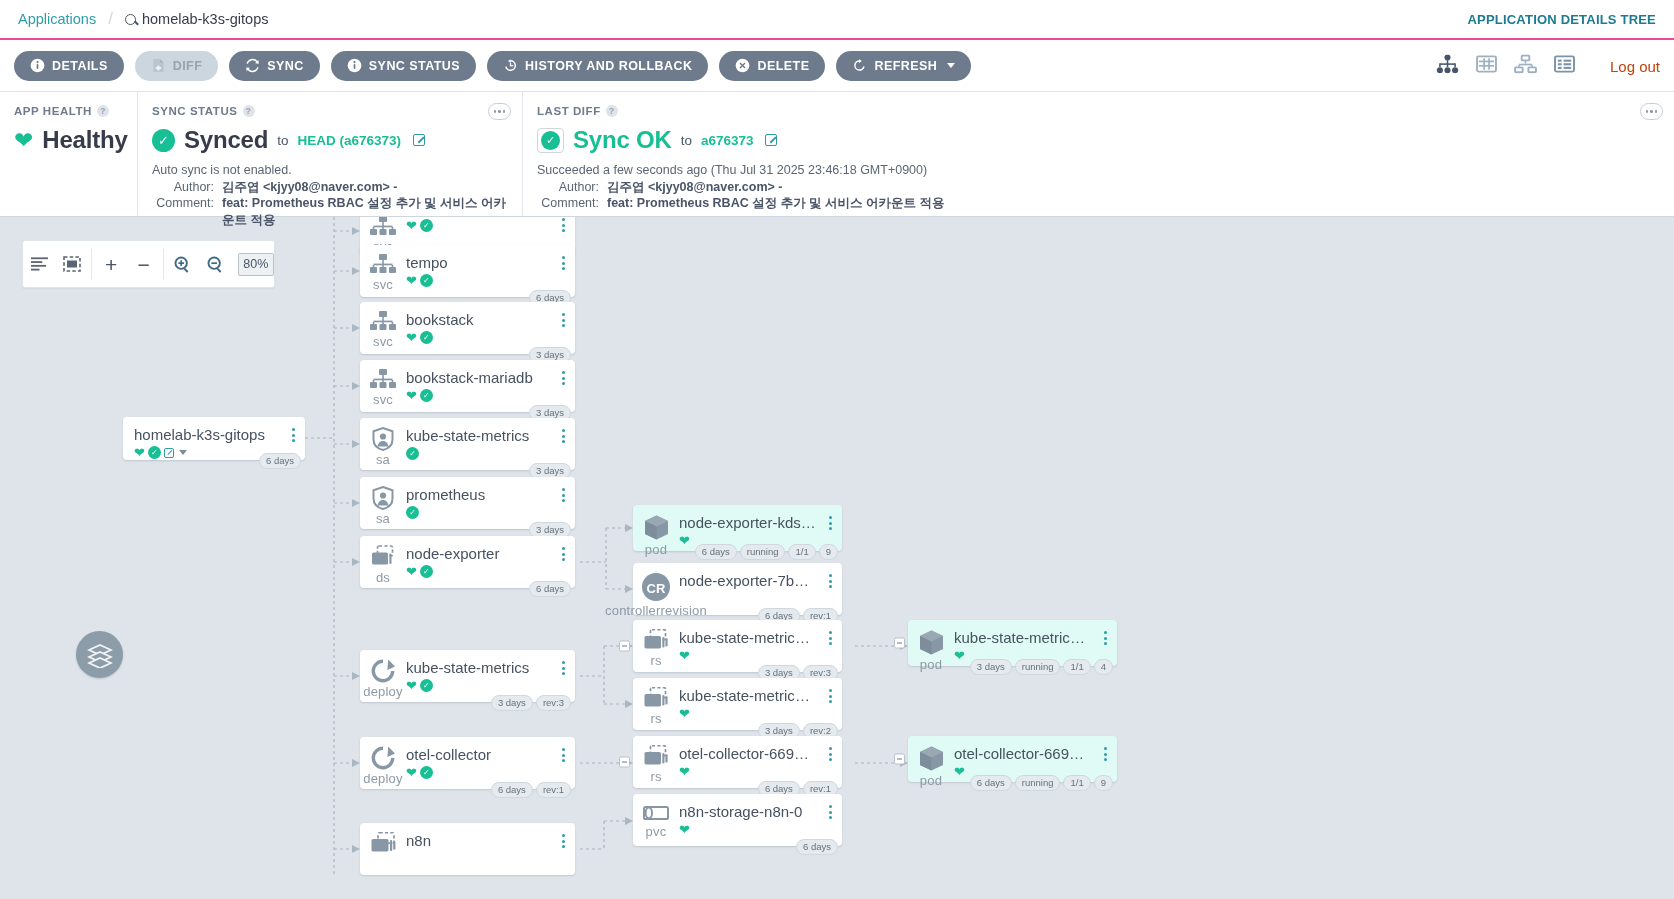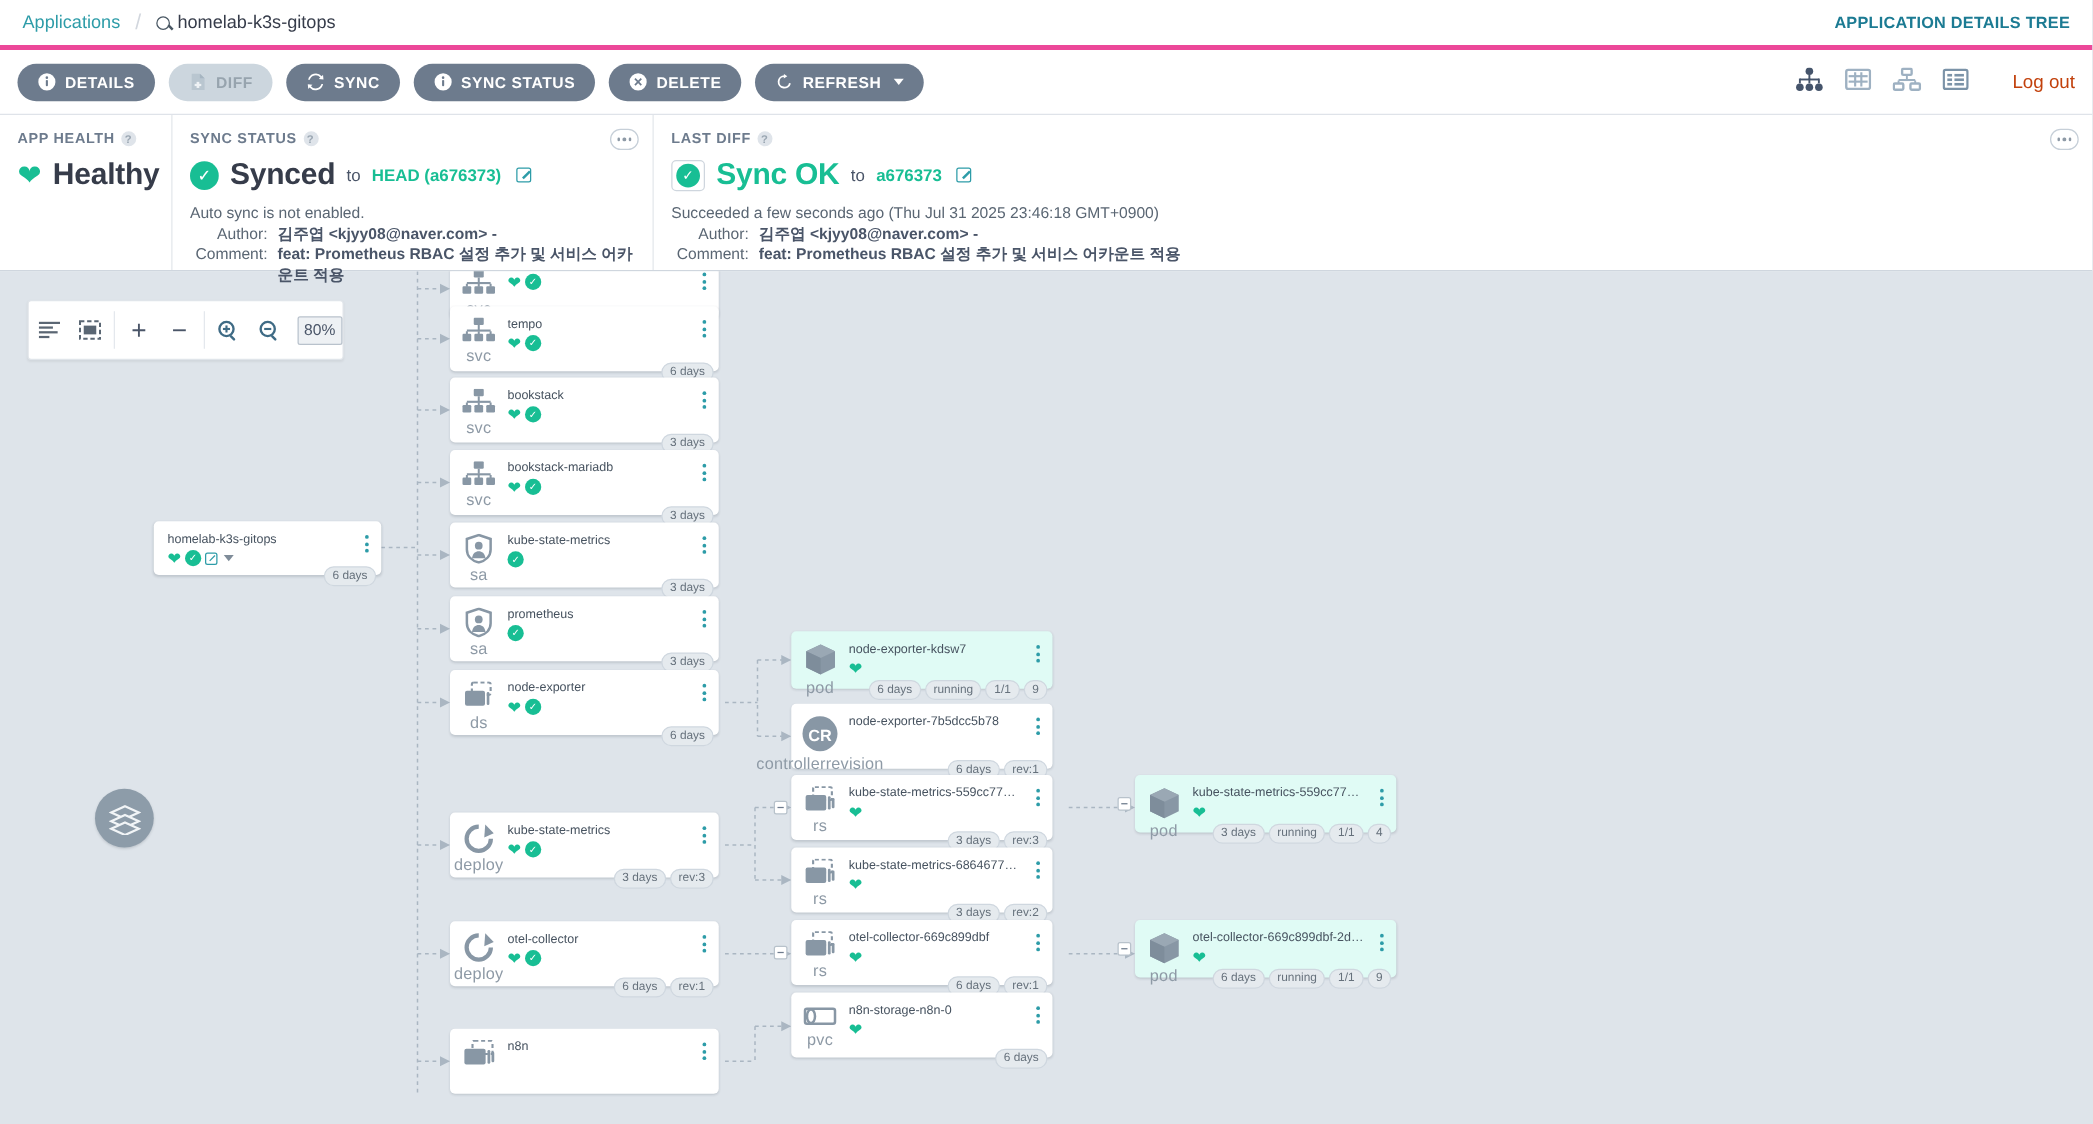--- a/index.html
+++ b/index.html
@@ -11,21 +11,21 @@
     overflow:hidden;
     position:relative;
     color:#363c4a;
   }
 
   
   #topbar {
     height:40px; background:#fff;
     display:flex; align-items:center;
     padding:0 18px;
-    border-bottom:4px solid #ec4899;
+    border-bottom:2px solid #ec4899;
     position:relative;
   }
   .crumb-link { color:#2d9ca8; font-size:14.5px; cursor:pointer; }
   .crumb-sep { color:#d2d7de; margin:0 12px; font-size:17px; }
   .crumb-search { display:flex; align-items:center; gap:6px; }
   .mag {
     width:11px; height:11px; border:1.7px solid #495763; border-radius:50%;
     position:relative; display:inline-block;
   }
   .mag:after{
@@ -157,21 +157,21 @@
     background:#fff; border-radius:4px;
   }
   .nicon {
     width:46px; flex:none; padding-top:9px;
     display:flex; flex-direction:column; align-items:center; gap:1px;
     color:#8897a5;
   }
   .kindlbl { font-size:13px; color:#8e9aa6; letter-spacing:.2px; }
   .nbody { flex:1; padding:9px 0 0 0; min-width:0; }
   .ntitle {
-    font-size:10px; color:#46525f; white-space:nowrap; overflow:hidden;
+    font-size:15px; color:#46525f; white-space:nowrap; overflow:hidden;
     text-overflow:ellipsis; padding-right:6px;
   }
   .nstatus { display:flex; align-items:center; gap:3px; margin-top:3px; }
   .nstatus .h { color:#18be94; font-size:13px; line-height:1; }
   .nstatus .c {
     width:13px;height:13px;border-radius:50%;background:#18be94;color:#fff;
     display:inline-flex;align-items:center;justify-content:center;font-size:8px;
   }
   .nstatus .ext {
     width:10px;height:10px;border:1.4px solid #2d9ca8;border-radius:2px;position:relative;
@@ -265,20 +265,31 @@
     <span class="bicon">
       <svg width="15" height="15" viewBox="0 0 16 16">
           <circle cx="8" cy="8" r="7.3" fill="#fff"></circle>
           <rect x="7.1" y="6.3" width="1.8" height="5.4" rx=".8" fill="#6d7b8d"></rect>
           <circle cx="8" cy="4.4" r="1.1" fill="#6d7b8d"></circle>
         </svg>
     </span>
     <span>SYNC STATUS</span>
   </button>
 
+  <button class="btn">
+    <span class="bicon">
+      <svg width="15" height="15" viewBox="0 0 16 16">
+          <path d="M8 2.1a5.9 5.9 0 1 1-5.75 7.2l1.6-.36A4.3 4.3 0 1 0 8 3.7V2.1z" fill="#fff"></path>
+          <path d="M8.2 1.4 5.3 3.3l2.9 1.9z" fill="#fff"></path>
+          <rect x="7.35" y="5.2" width="1.3" height="3.6" fill="#fff"></rect>
+          <rect x="7.9" y="7.6" width="3.1" height="1.3" fill="#fff"></rect>
+        </svg>
+    </span>
+    <span>HISTORY AND ROLLBACK</span>
+  </button>
 
   <button class="btn">
     <span class="bicon">
       <svg width="15" height="15" viewBox="0 0 16 16">
           <circle cx="8" cy="8" r="7.3" fill="#fff"></circle>
           <path d="M5.3 5.3l5.4 5.4M10.7 5.3l-5.4 5.4" stroke="#6d7b8d" stroke-width="1.5"></path>
         </svg>
     </span>
     <span>DELETE</span>
   </button>

